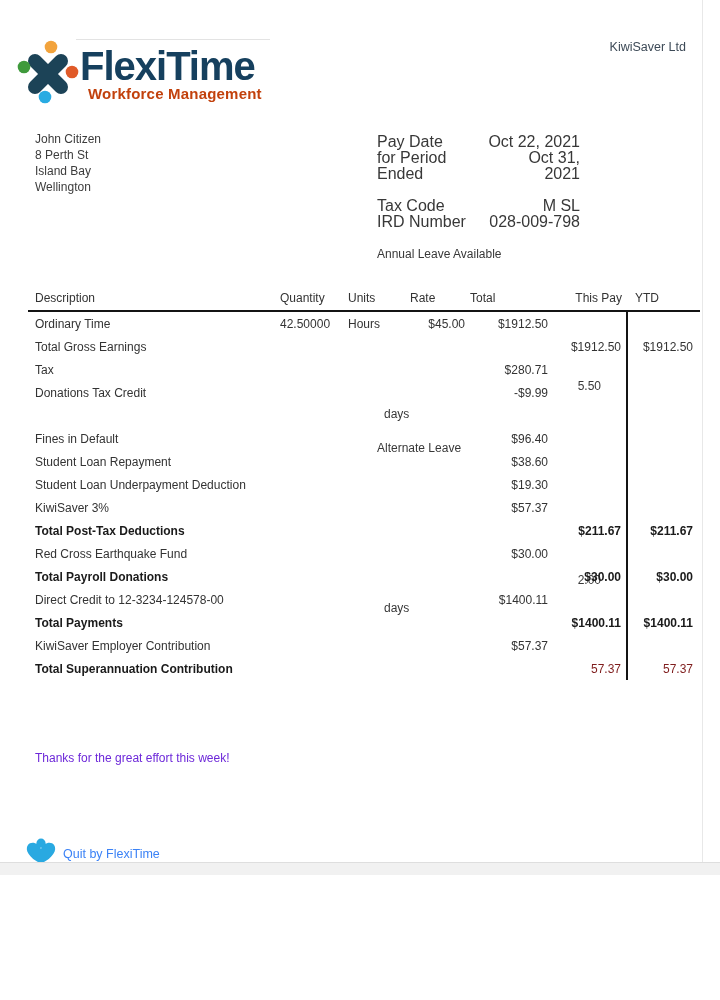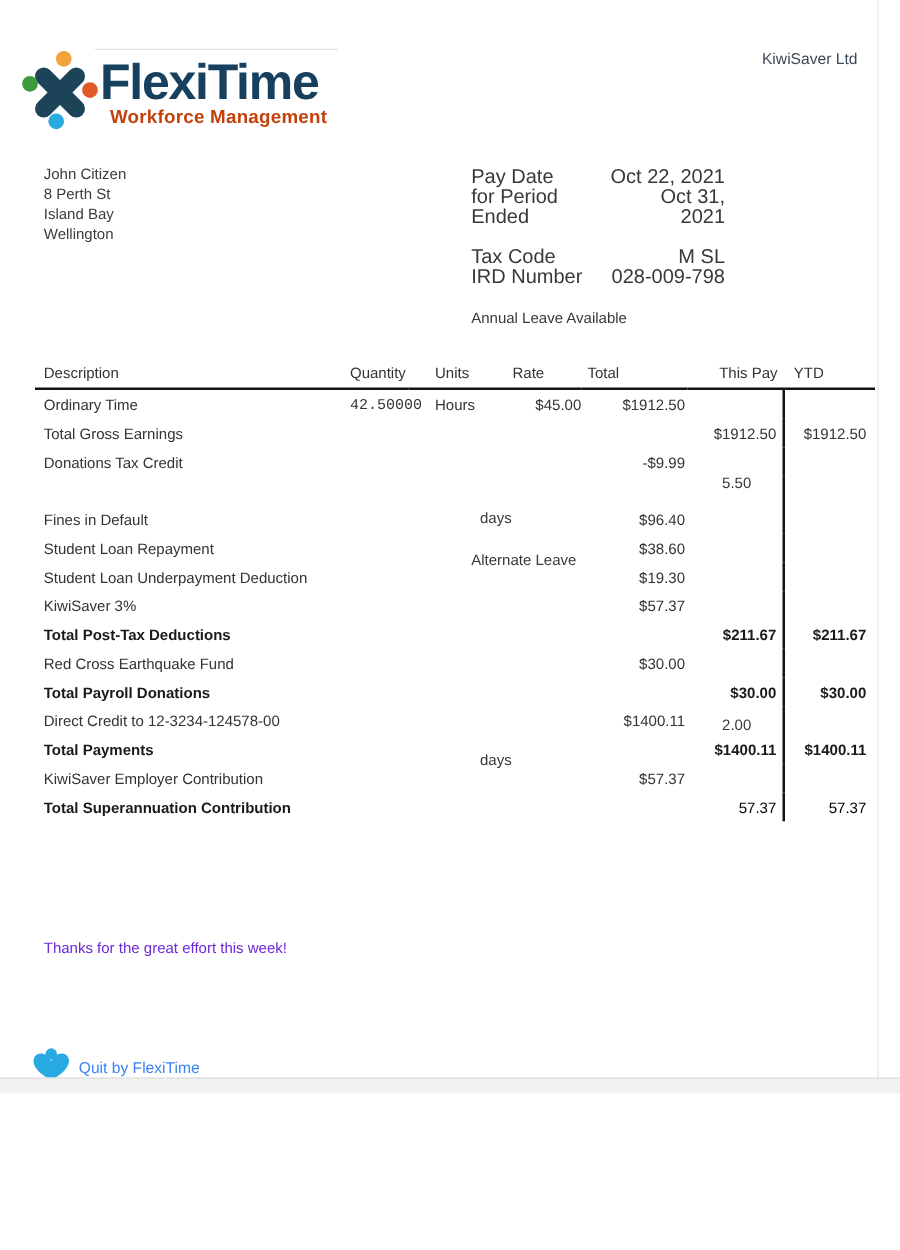--- a/index.html
+++ b/index.html
@@ -34,29 +34,29 @@
                white-space:nowrap;}
   table.pay td{height:23px;padding:0;white-space:nowrap;overflow:visible;}
   table.pay th:nth-child(1){text-align:left;padding-left:7px;}
   table.pay th:nth-child(2){text-align:left;}
   table.pay th:nth-child(3){text-align:left;padding-left:21px;}
   table.pay th:nth-child(4){text-align:left;padding-left:2px;}
   table.pay th:nth-child(5){text-align:left;padding-left:5px;}
   table.pay th:nth-child(6){text-align:right;padding-right:5px;}
   table.pay th:nth-child(7){text-align:left;padding-left:8px;}
   table.pay td:nth-child(1){text-align:left;padding-left:7px;}
-  table.pay td:nth-child(2){text-align:right;font-family:Liberation Mono, monospace;}
+  table.pay td:nth-child(2){text-align:right;}
   table.pay td:nth-child(3){text-align:left;padding-left:21px;}
   table.pay td:nth-child(4){text-align:right;padding-left:2px;}
   table.pay td:nth-child(5){text-align:right;padding-right:2px;}
   table.pay td:nth-child(6){text-align:right;padding-right:5px;}
   table.pay td:nth-child(7){text-align:right;padding-right:7px;}
   table.pay tbody td:last-child{border-left:2px solid #141414;}
   tr.bold td{font-weight:700;color:#1a1a1a;}
-  tr.plain-values td:not(:first-child){font-weight:400;color:#000000;}
+  tr.plain-values td:not(:first-child){font-weight:400;color:#7f1d1d;}
 
   
   .message{position:absolute;left:35px;top:751px;font-size:12px;color:#6d28d9;}
   .mini-logo{position:absolute;left:24px;top:838px;width:34px;height:36px;}
   .mini-logo svg{display:block;}
   .mini-logo-text{width:34px;text-align:center;font-weight:700;font-size:8px;
                   transform:scale(.5);transform-origin:center top;white-space:nowrap;margin-top:-1px;}
   .powered-by{position:absolute;left:63px;top:847px;font-size:12.5px;color:#3b82f6;}
 
   
@@ -163,20 +163,29 @@
         <tr>
       <td>Total Gross Earnings</td>
       <td></td>
       <td></td>
       <td></td>
       <td></td>
       <td>$1912.50</td>
       <td>$1912.50</td>
     </tr>
         <tr>
+      <td>Tax</td>
+      <td></td>
+      <td></td>
+      <td></td>
+      <td>$280.71</td>
+      <td></td>
+      <td></td>
+    </tr>
+        <tr>
       <td>Donations Tax Credit</td>
       <td></td>
       <td></td>
       <td></td>
       <td>-$9.99</td>
       <td></td>
       <td></td>
     </tr>
         <tr class="spacer">
       <td></td>

